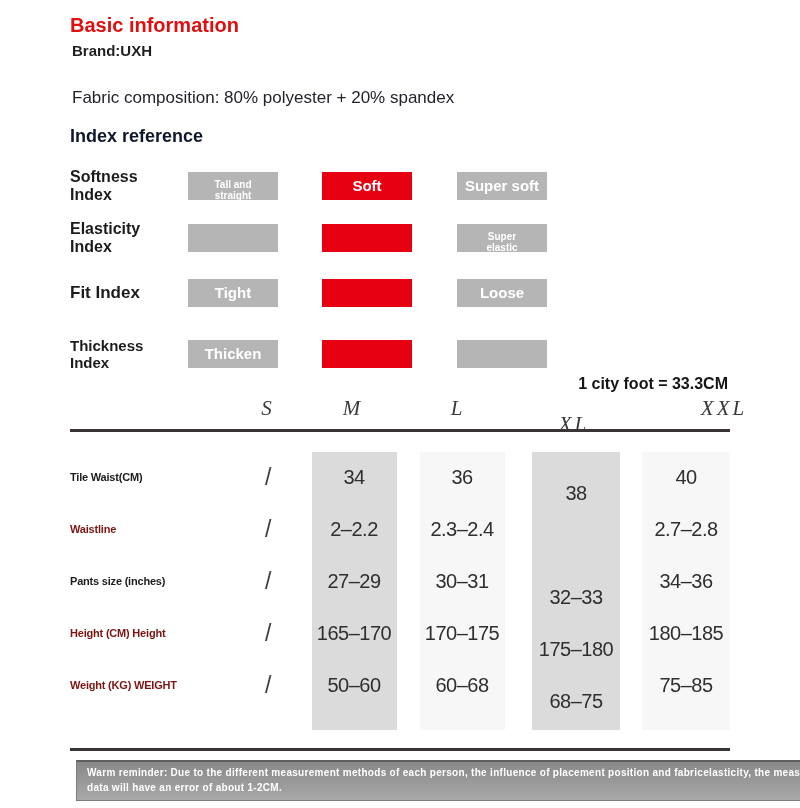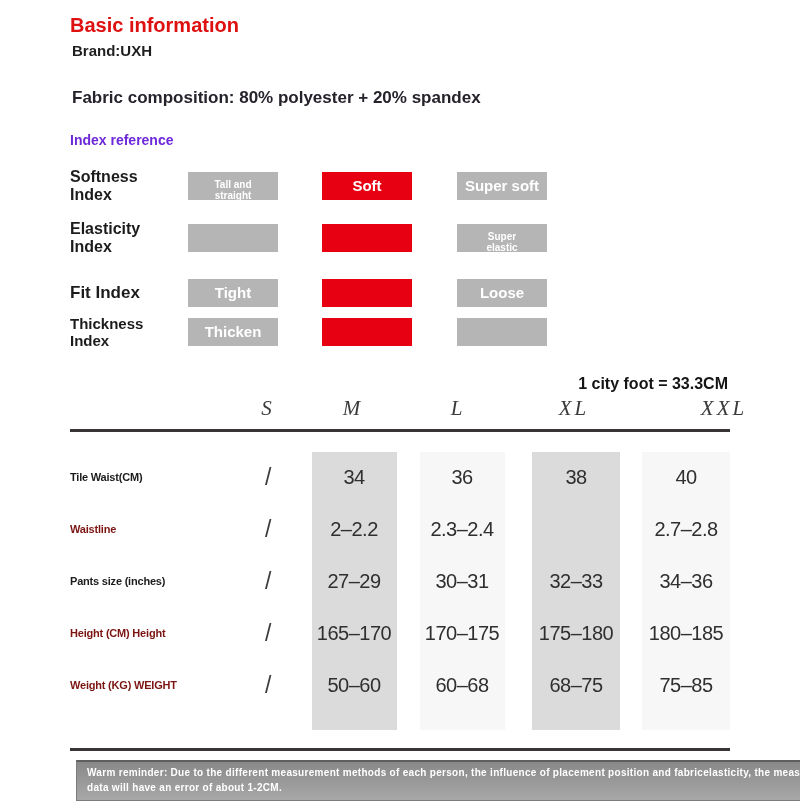--- a/index.html
+++ b/index.html
@@ -18,25 +18,25 @@
   .h-basic {
     left: 70px; top: 14px;
     font-size: 20px; font-weight: 700; color: #de1010;
   }
   .h-brand {
     left: 72px; top: 42px;
     font-size: 15px; font-weight: 700; color: #1f1f1f;
   }
   .h-fabric {
     left: 72px; top: 88px;
-    font-size: 17px; font-weight: 700; color: #26222c;
+    font-size: 17px; font-weight: 400; color: #26222c;
   }
   .h-index {
-    left: 70px; top: 132px;
-    font-size: 14px; font-weight: 700; color: #6d28d9;
+    left: 70px; top: 126px;
+    font-size: 18px; font-weight: 700; color: #0f172a;
   }
 
   
   .idx-row { position: absolute; left: 0; right: 0; height: 28px; }
   .idx-label {
     position: absolute; left: 70px; top: 0; height: 100%;
     display: flex; align-items: center;
     font-size: 16px; font-weight: 700; color: #1c1c1c;
     max-width: 112px; line-height: 1.15;
   }
@@ -89,21 +89,21 @@
     position: absolute; top: 0; height: 100%;
     display: flex; align-items: center; justify-content: center;
     transform: translateX(-50%);
     font-size: 20px; font-weight: 400; color: #2f2f2f; letter-spacing: -0.5px;
     white-space: nowrap;
   }
   .t-val.slash { font-size: 23px; font-weight: 300; color: #3c3c3c; }
   .vx-s   { left: 268px; }
   .vx-m   { left: 354px; }
   .vx-l   { left: 462px; }
-  .vx-xl  { left: 576px; }
+  .vx-xl  { left: 576px; margin-top: 16px; }
   .vx-xxl { left: 686px; }
 
   
   .warning-box {
     left: 76px; top: 760px; width: 777px; min-height: 30px;
     background: linear-gradient(#898989, #a8a8a8);
     border: 1px solid #7c7c7c;
     border-top: 2px solid #5f5f5f;
     padding: 3px 10px 5px 10px;
     color: #ffffff; font-size: 10px; font-weight: 700;
@@ -152,21 +152,21 @@
         <span class="txt">Tight</span>
       </div>
     <div class="badge red fs-m c2">
         <span class="txt">Moderate</span>
       </div>
     <div class="badge gray fs-l c3">
         <span class="txt">Loose</span>
       </div>
   </div>
 
-  <div class="idx-row" style="top:318px">
+  <div class="idx-row" style="top:340px">
     <div class="idx-label" style="font-size:15px;max-width:82px">Thickness Index</div>
     <div class="badge gray fs-l c1">
         <span class="txt">Thicken</span>
       </div>
     <div class="badge red fs-m c2" style="font-size:12px">
         <span class="txt">Moderate</span>
       </div>
     <div class="badge gray fs-m c3">
         <span class="txt">Ultra-thin</span>
       </div>

